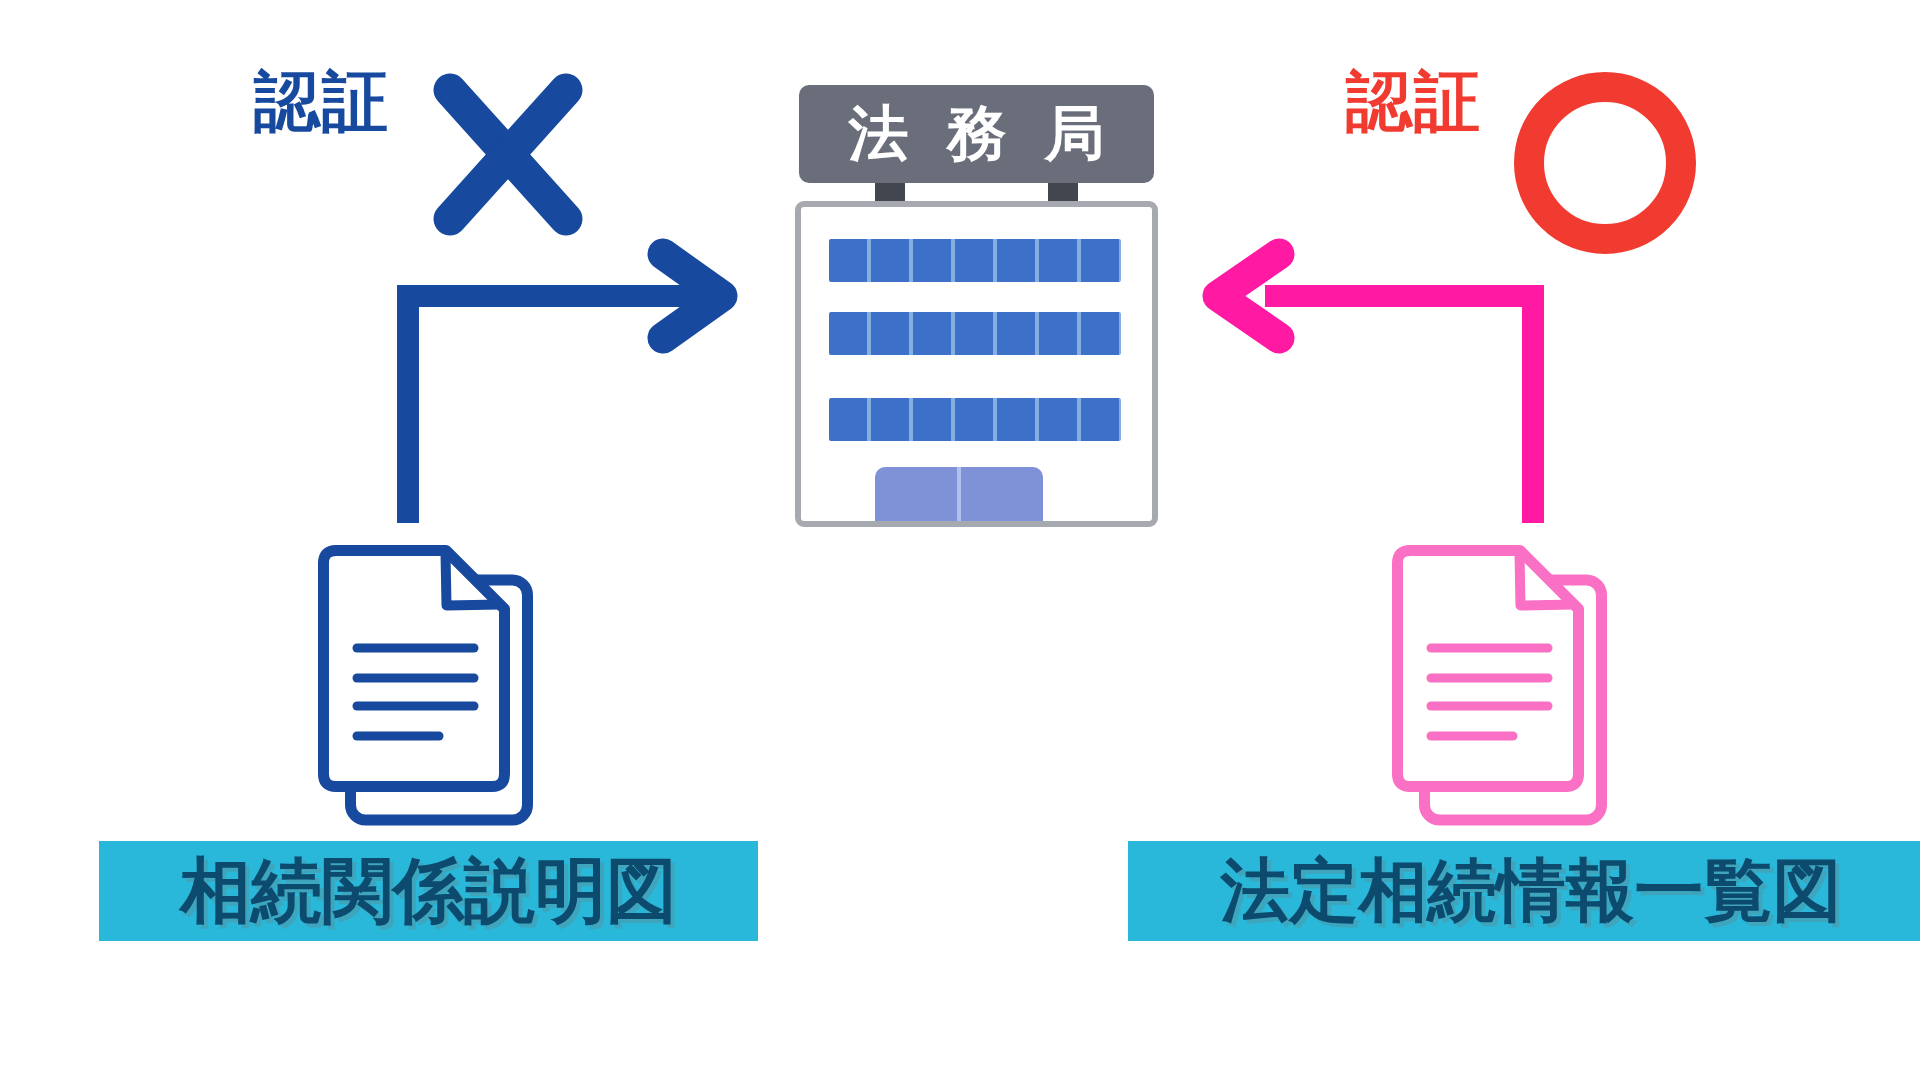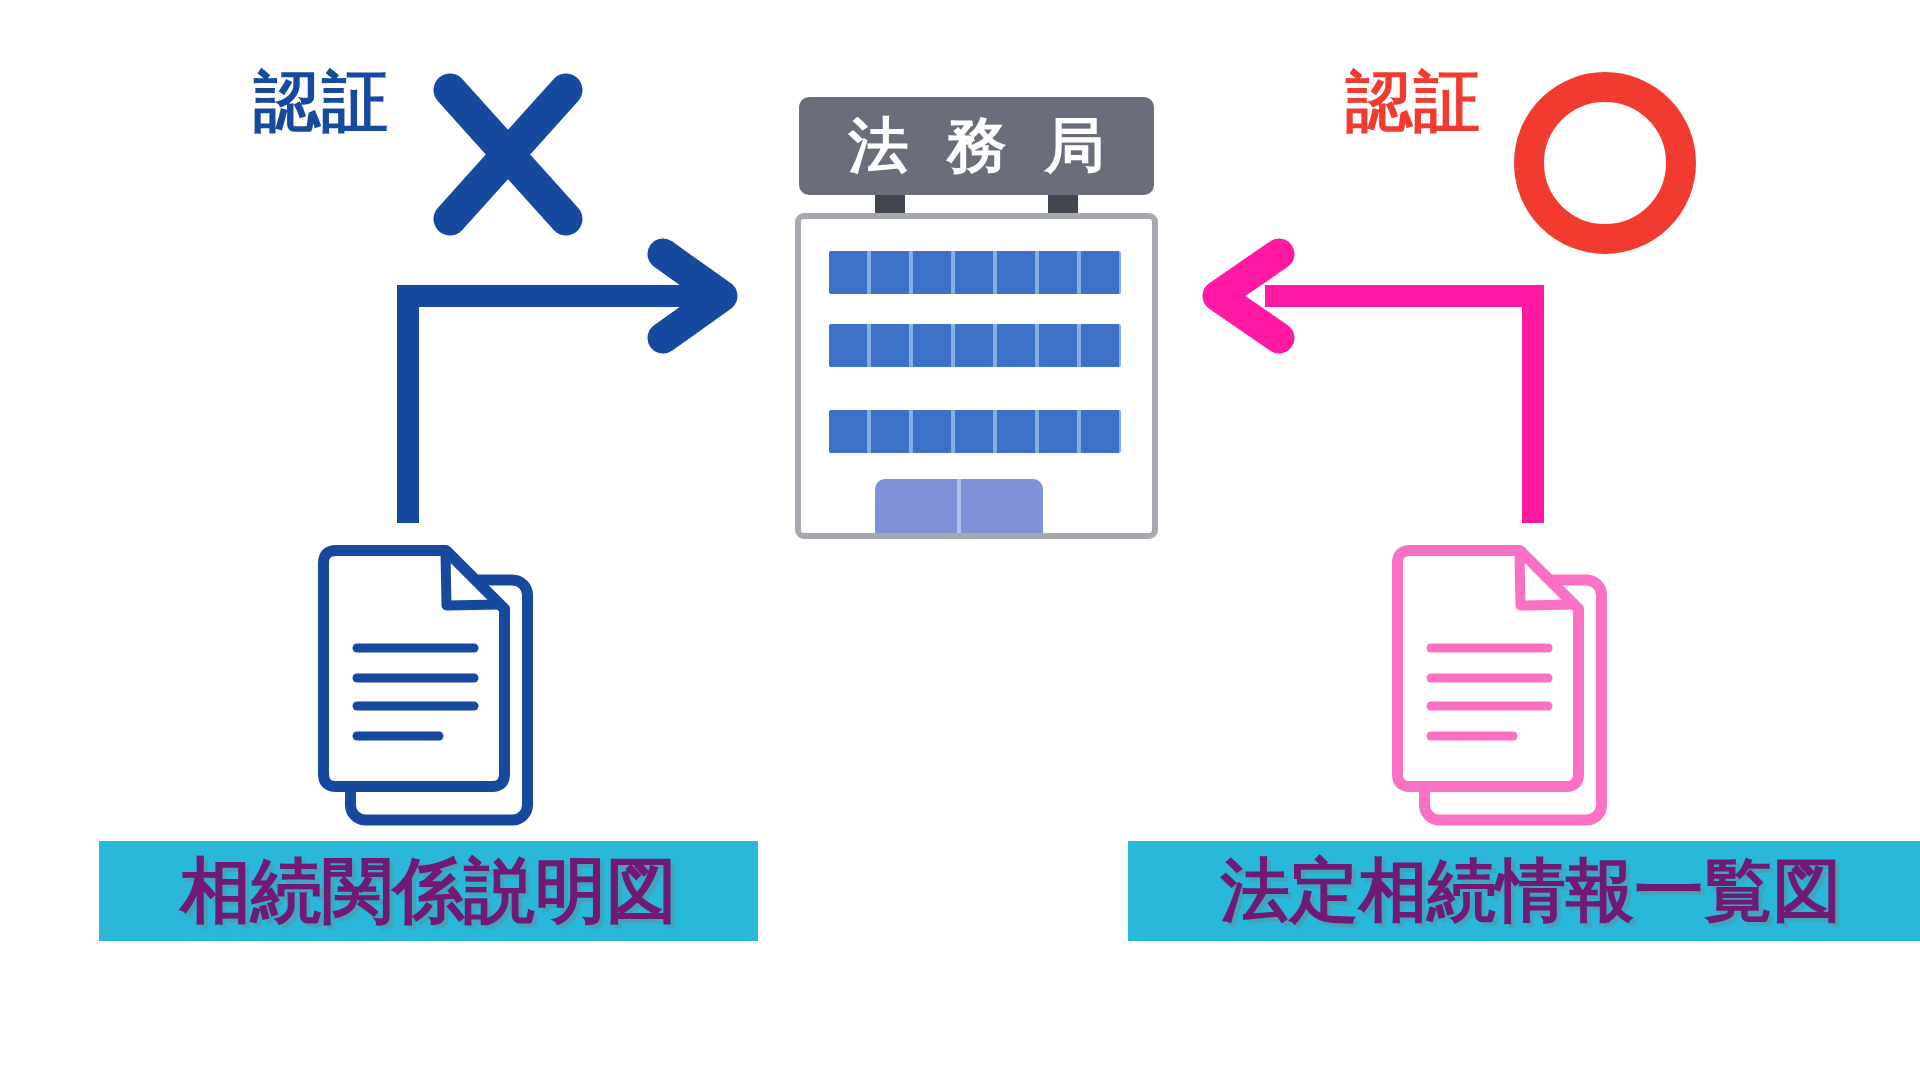--- a/index.html
+++ b/index.html
@@ -15,21 +15,21 @@
   .auth-label {
     width:156px; text-align:center;
     font-size:66px; font-weight:900; line-height:1.42;
     letter-spacing:2px; white-space:nowrap;
   }
   .auth-label.blue { left:244px; top:55px; color:#17499e; }
   .auth-label.red  { left:1336px; top:55px; color:#f23b30; }
   .auth-label span { display:block; }
 
   
-  .building { left:795px; top:85px; width:363px; height:442px;margin-top:12px; }
+  .building { left:795px; top:85px; width:363px; height:442px; }
   .sign {
     position:absolute; left:4px; top:0; width:355px; height:98px;
     background:#6a6e7a; border-radius:10px;
     display:flex; align-items:center; justify-content:center;
     color:#ffffff; font-size:60px; font-weight:900;
     letter-spacing:38px; padding-left:38px; white-space:nowrap;
   }
   .sign-post { position:absolute; top:98px; width:30px; height:20px; background:#42464f; }
   .sign-post.p-left  { left:80px; }
   .sign-post.p-right { left:253px; }
@@ -51,21 +51,21 @@
   }
   .door-divider {
     position:absolute; left:50%; top:0; bottom:0; width:4px;
     margin-left:-2px; background:#b3bfec;
   }
 
   
   .banner {
     top:841px; height:100px; background:#29b8d9;
     display:flex; align-items:center; justify-content:center;
-    color:#701a75; font-weight:900; white-space:nowrap;
+    color:#0c4a6e; font-weight:900; white-space:nowrap;
     text-shadow:4px 4px 0 rgba(120,120,120,0.28);
   }
   .banner.left  { left:99px;  width:659px; font-size:71px; }
   .banner.right { left:1128px; width:806px; font-size:69px; }
 
   svg { display:block; }
 </style>
 </head>
 <body>
 

